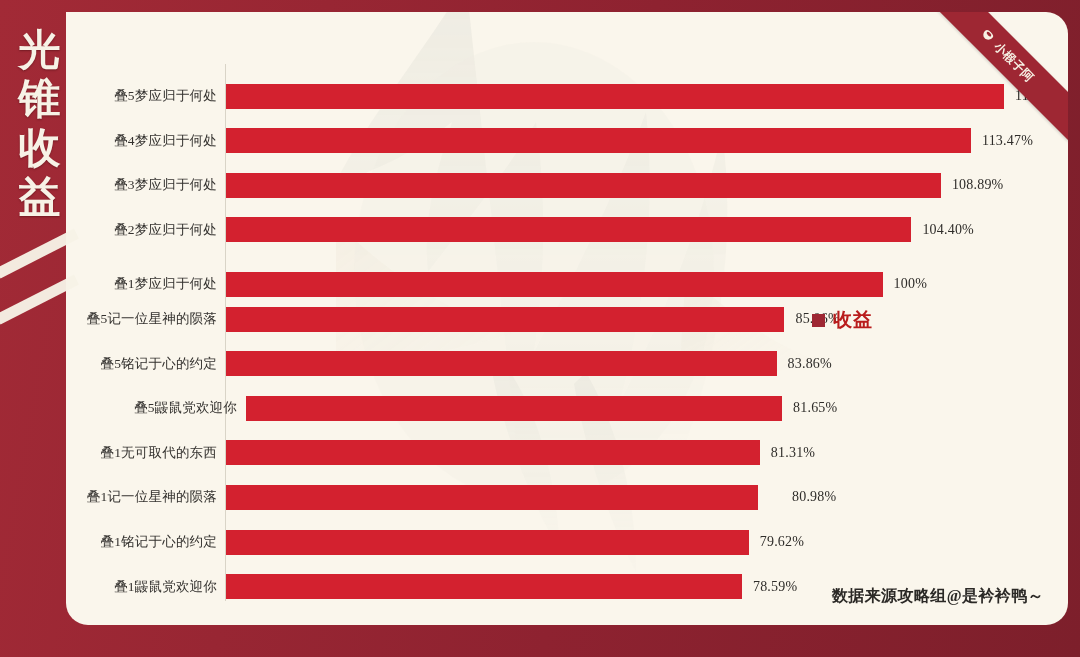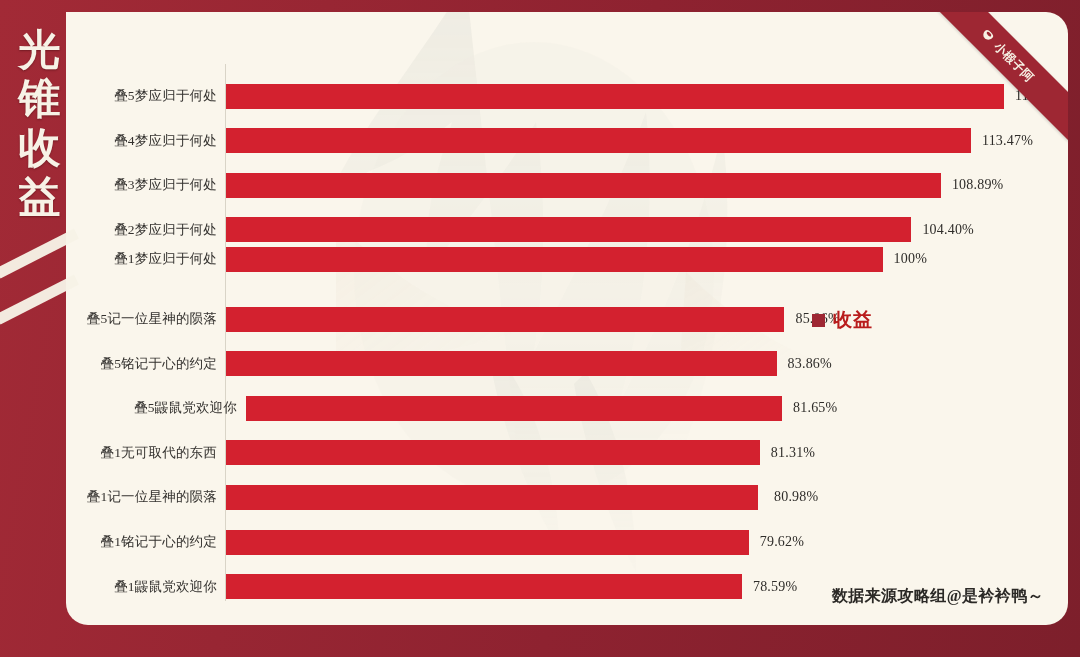--- a/index.html
+++ b/index.html
@@ -285,21 +285,21 @@
           <div class="row" style="top: 151.2px;">
             <div class="cat-label">叠3梦应归于何处</div>
             <div class="bar" style="width: 714.906px; background: rgb(211, 33, 47);"></div>
             <div class="val-label" style="left: 885.906px;">108.89%</div>
           </div>
           <div class="row" style="top: 195.8px;">
             <div class="cat-label">叠2梦应归于何处</div>
             <div class="bar" style="width: 685.428px; background: rgb(211, 33, 47);"></div>
             <div class="val-label" style="left: 856.428px;">104.40%</div>
           </div>
-          <div class="row" style="top: 225px;">
+          <div class="row" style="top: 250px;">
             <div class="cat-label">叠1梦应归于何处</div>
             <div class="bar" style="width: 656.54px; background: rgb(211, 33, 47);"></div>
             <div class="val-label" style="left: 827.54px;">100%</div>
           </div>
           <div class="row" style="top: 285px;">
             <div class="cat-label">叠5记一位星神的陨落</div>
             <div class="bar" style="width: 558.453px; background: rgb(211, 33, 47);"></div>
             <div class="val-label" style="left: 729.453px;">85.06%</div>
           </div>
           <div class="row" style="top: 329.6px;">
@@ -313,21 +313,21 @@
             <div class="val-label" style="left: 707.065px;">81.65%</div>
           </div>
           <div class="row" style="top: 418.8px;">
             <div class="cat-label">叠1无可取代的东西</div>
             <div class="bar" style="width: 533.833px; background: rgb(211, 33, 47);"></div>
             <div class="val-label" style="left: 704.833px;">81.31%</div>
           </div>
           <div class="row" style="top: 463.4px;">
             <div class="cat-label">叠1记一位星神的陨落</div>
             <div class="bar" style="width: 531.666px; background: rgb(211, 33, 47);"></div>
-            <div class="val-label" style="left: 708px;">80.98%</div>
+            <div class="val-label" style="left: 726px;">80.98%</div>
           </div>
           <div class="row" style="top: 508px;">
             <div class="cat-label">叠1铭记于心的约定</div>
             <div class="bar" style="width: 522.737px; background: rgb(211, 33, 47);"></div>
             <div class="val-label" style="left: 693.737px;">79.62%</div>
           </div>
           <div class="row" style="top: 552.6px;">
             <div class="cat-label">叠1鼹鼠党欢迎你</div>
             <div class="bar" style="width: 515.975px; background: rgb(211, 33, 47);"></div>
             <div class="val-label" style="left: 686.975px;">78.59%</div>

